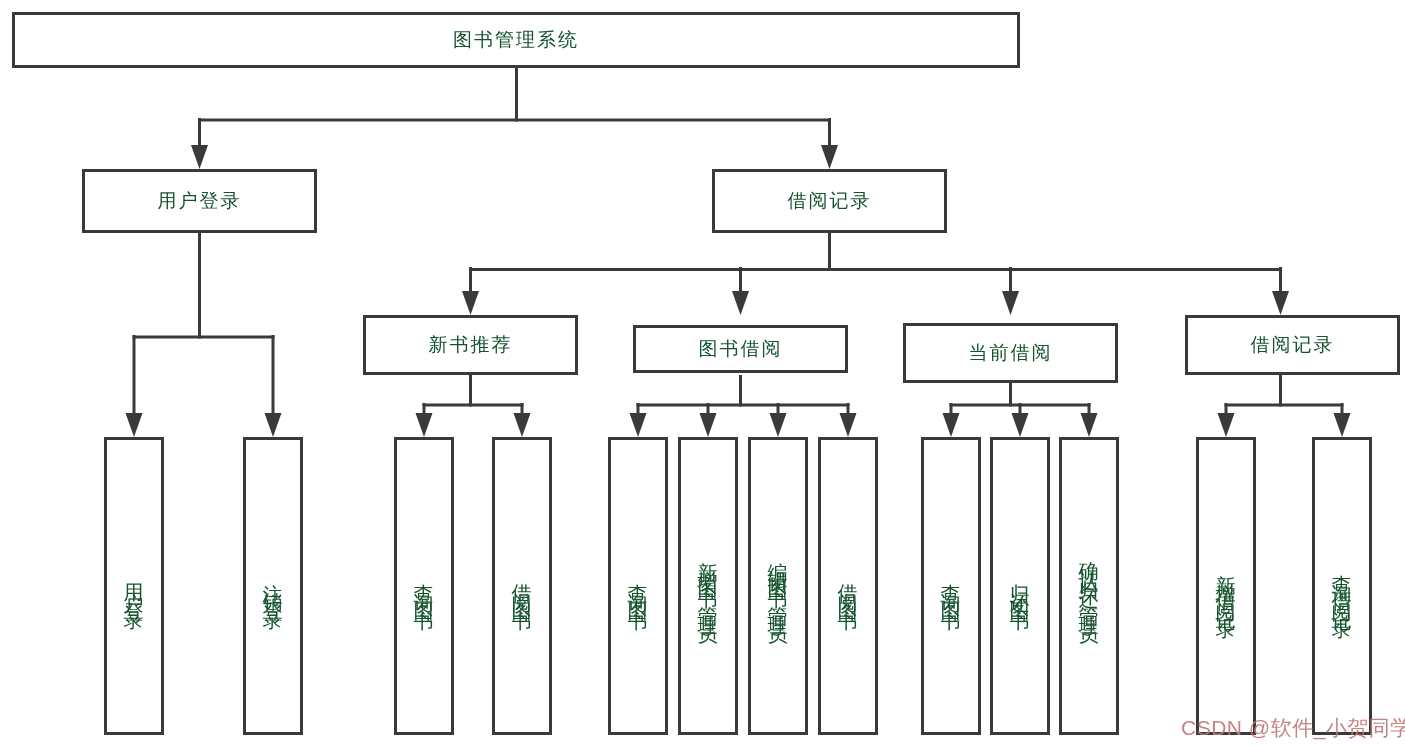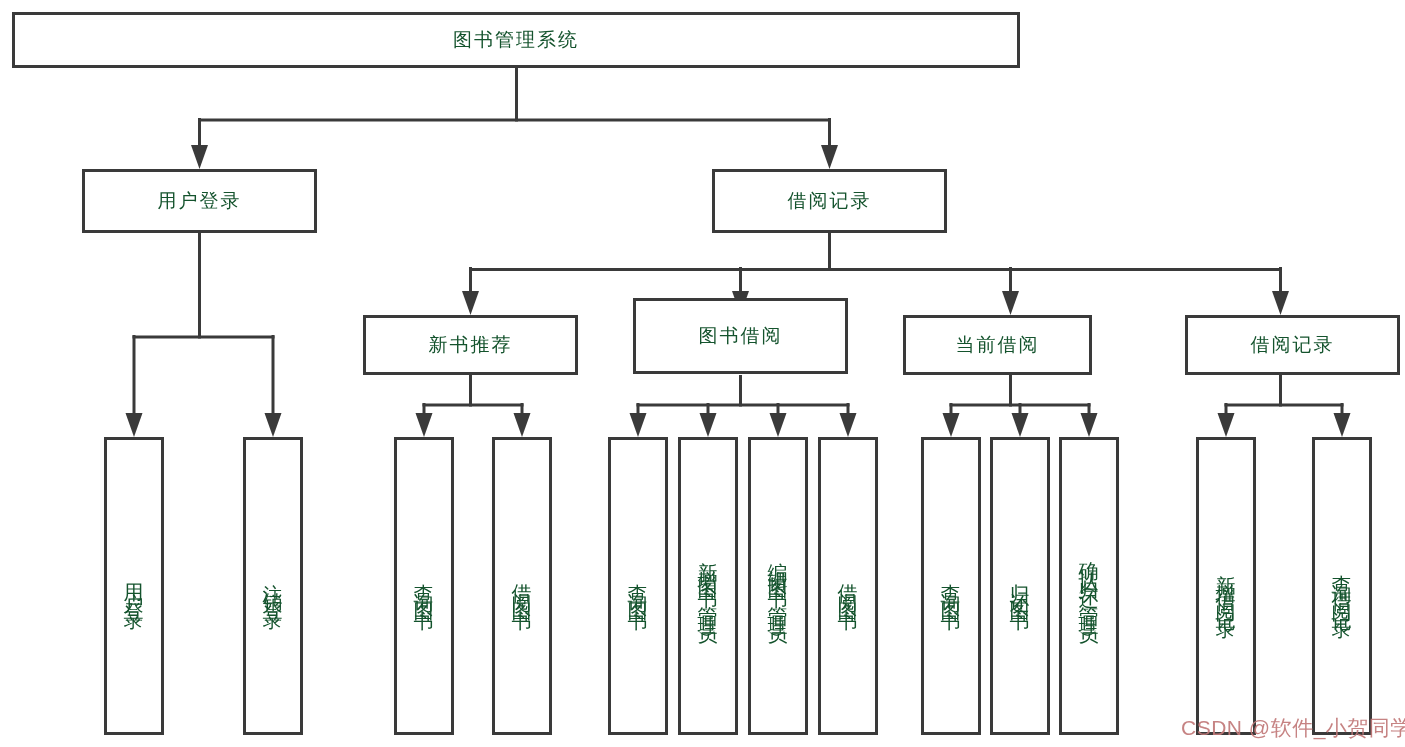--- a/index.html
+++ b/index.html
@@ -36,22 +36,22 @@
     letter-spacing:0.5px;
     color:rgba(193,120,120,0.92);
     white-space:nowrap;
     z-index:6;
   }
   
   #n-root{left:12px;top:12px;width:1008px;height:56px;}
   #n-login{left:82px;top:169px;width:235px;height:64px;}
   #n-mgmt{left:712px;top:169px;width:235px;height:64px;}
   #n-newbook{left:363px;top:315px;width:215px;height:60px;text-align:center;}
-  #n-borrow{left:633px;top:298px;width:215px;height:76px;}
-  #n-current{left:903px;top:315px;width:189px;height:60px;}
+  #n-borrow{left:633px;top:325px;width:215px;height:48px;}
+  #n-current{left:903px;top:323px;width:215px;height:60px;}
   #n-records{left:1173px;top:315px;width:215px;height:60px;margin-left:12px;}
   .leaf{top:437px;width:60px;height:298px;}
   #l-a1{left:104px;} #l-a2{left:243px;}
   #l-b1{left:394px;} #l-b2{left:492px;}
   #l-c1{left:608px;} #l-c2{left:678px;} #l-c3{left:748px;} #l-c4{left:818px;}
   #l-d1{left:921px;} #l-d2{left:990px;} #l-d3{left:1059px;}
   #l-e1{left:1196px;} #l-e2{left:1312px;}
 </style>
 </head>
 <body>

